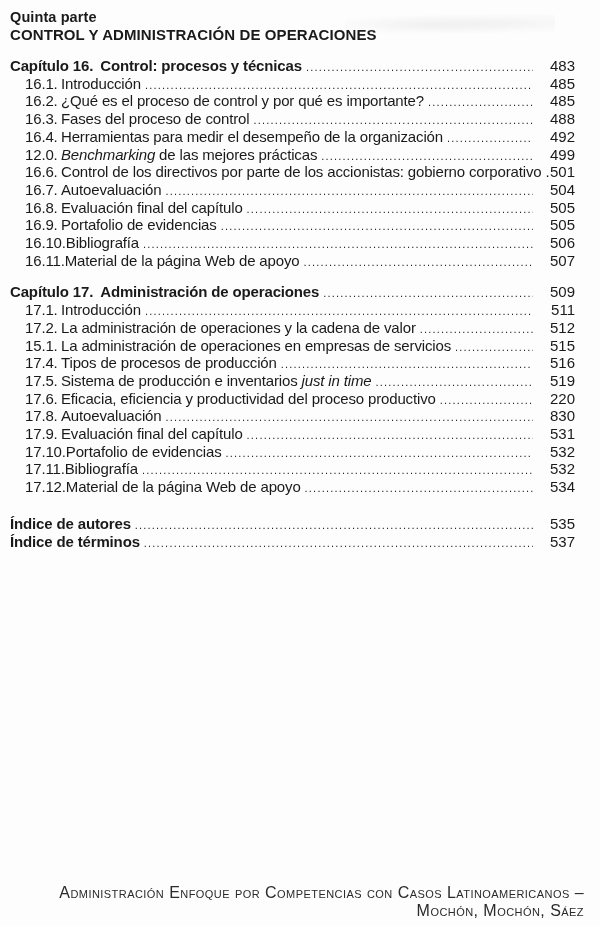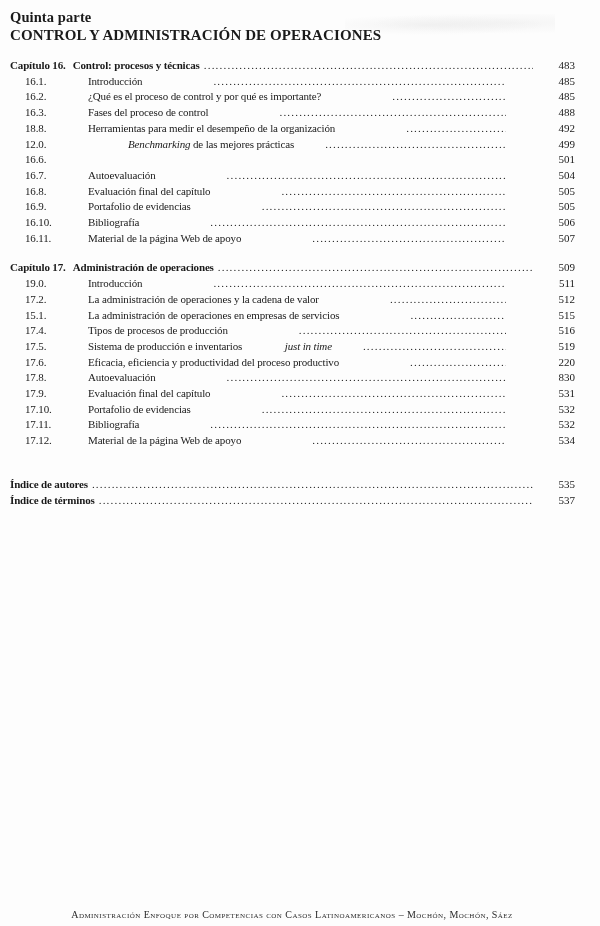--- a/index.html
+++ b/index.html
@@ -1,21 +1,21 @@
 <!DOCTYPE html>
 <html><head>
 <meta charset="utf-8">
 <style>
   html, body { margin: 0; padding: 0; background: #ffffff; }
   .page {
     position: relative;
     width: 600px;
     height: 926px;
     background: #fdfdfd;
-    font-family: Liberation Serif, serif;
+    font-family: Liberation Sans, sans-serif;
     color: #1a1a1a;
     overflow: hidden;
     box-sizing: border-box;
   }
   .content { padding: 9px 25px 0 10px; }
 
   .part-label {
     font-size: 14.5px;
     font-weight: bold;
     line-height: 17px;
@@ -25,64 +25,64 @@
     font-size: 15px;
     font-weight: bold;
     line-height: 18px;
     letter-spacing: 0.1px;
   }
 
   .toc-section { margin-top: 14px; }
 
   .row {
     display: flex;
-    align-items: center;
+    align-items: flex-start;
     line-height: 15.7px;
-    font-size: 11px;
+    font-size: 15px;
     letter-spacing: -0.15px;
     white-space: nowrap;
   }
   .row .cnum {
     font-weight: bold;
     margin-right: 7px;
     flex: 0 0 auto;
   }
   .row .title { flex: 0 1 auto; min-width: 0; }
   .row .title.bold { font-weight: bold; }
-  .entry-row { padding-left: 15px; gap: 27px; }
+  .entry-row { padding-left: 15px; }
   .entry-row .num { flex: 0 0 36px; }
   .leader {
     flex: 1 1 0;
     min-width: 0;
     overflow: hidden;
     margin: 0 6px 0 4px;
     color: #222;
   }
   .leader::after {
     content: "......................................................................................................................................................................";
     letter-spacing: 1.2px;
     font-size: 11px;
   }
   .pg {
     flex: 0 0 36px;
     text-align: right;
     letter-spacing: 0;
   }
-  .t-it { font-style: italic; margin-left: 40px; }
-
-  .indices { margin-top: 28px; }
+  .t-it { font-style: italic; }
+
+  .indices { margin-top: 19px; }
   .index-row .title { font-weight: bold; }
 
   .footer {
     position: absolute;
     left: 0;
     right: 16px;
     bottom: 6px;
-    text-align: center;
-    font-size: 10px;
+    text-align: right;
+    font-size: 16px;
     font-variant: small-caps;
     letter-spacing: 0.45px;
     color: #2a2a2a;
   }
 
   .scan-smudge {
     position: absolute;
     top: 14px;
     left: 345px;
     width: 210px;
@@ -127,35 +127,36 @@
           </div>
 
           <div class="row entry-row">
             <span class="num">16.3.</span>
             <span class="title"><span class="t-pre">Fases del proceso de control</span><span class="t-it"></span><span class="t-post"></span></span>
             <span class="leader"></span>
             <span class="pg">488</span>
           </div>
 
           <div class="row entry-row">
-            <span class="num">18.8.</span>
+            <span class="num">16.4.</span>
             <span class="title"><span class="t-pre">Herramientas para medir el desempeño de la organización</span><span class="t-it"></span><span class="t-post"></span></span>
             <span class="leader"></span>
             <span class="pg">492</span>
           </div>
 
           <div class="row entry-row">
             <span class="num">12.0.</span>
             <span class="title"><span class="t-pre"></span><span class="t-it">Benchmarking</span><span class="t-post"> de las mejores prácticas</span></span>
             <span class="leader"></span>
             <span class="pg">499</span>
           </div>
 
           <div class="row entry-row">
             <span class="num">16.6.</span>
+            <span class="title"><span class="t-pre">Control de los directivos por parte de los accionistas: gobierno corporativo .</span><span class="t-it"></span><span class="t-post"></span></span>
             <span class="leader" style="visibility: hidden;"></span>
             <span class="pg">501</span>
           </div>
 
           <div class="row entry-row">
             <span class="num">16.7.</span>
             <span class="title"><span class="t-pre">Autoevaluación</span><span class="t-it"></span><span class="t-post"></span></span>
             <span class="leader"></span>
             <span class="pg">504</span>
           </div>
@@ -193,21 +194,21 @@
     <section class="toc-section">
       <div class="row head-row">
         <span class="cnum">Capítulo 17.</span>
         <span class="title bold">Administración de operaciones</span>
         <span class="leader"></span>
         <span class="pg">509</span>
       </div>
       <div class="entries">
 
           <div class="row entry-row">
-            <span class="num">19.0.</span>
+            <span class="num">17.1.</span>
             <span class="title"><span class="t-pre">Introducción</span><span class="t-it"></span><span class="t-post"></span></span>
             <span class="leader"></span>
             <span class="pg">511</span>
           </div>
 
           <div class="row entry-row">
             <span class="num">17.2.</span>
             <span class="title"><span class="t-pre">La administración de operaciones y la cadena de valor</span><span class="t-it"></span><span class="t-post"></span></span>
             <span class="leader"></span>
             <span class="pg">512</span>

